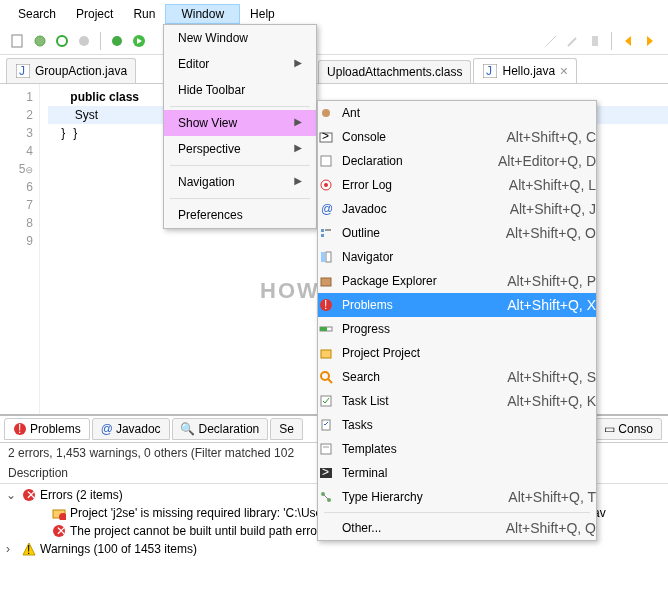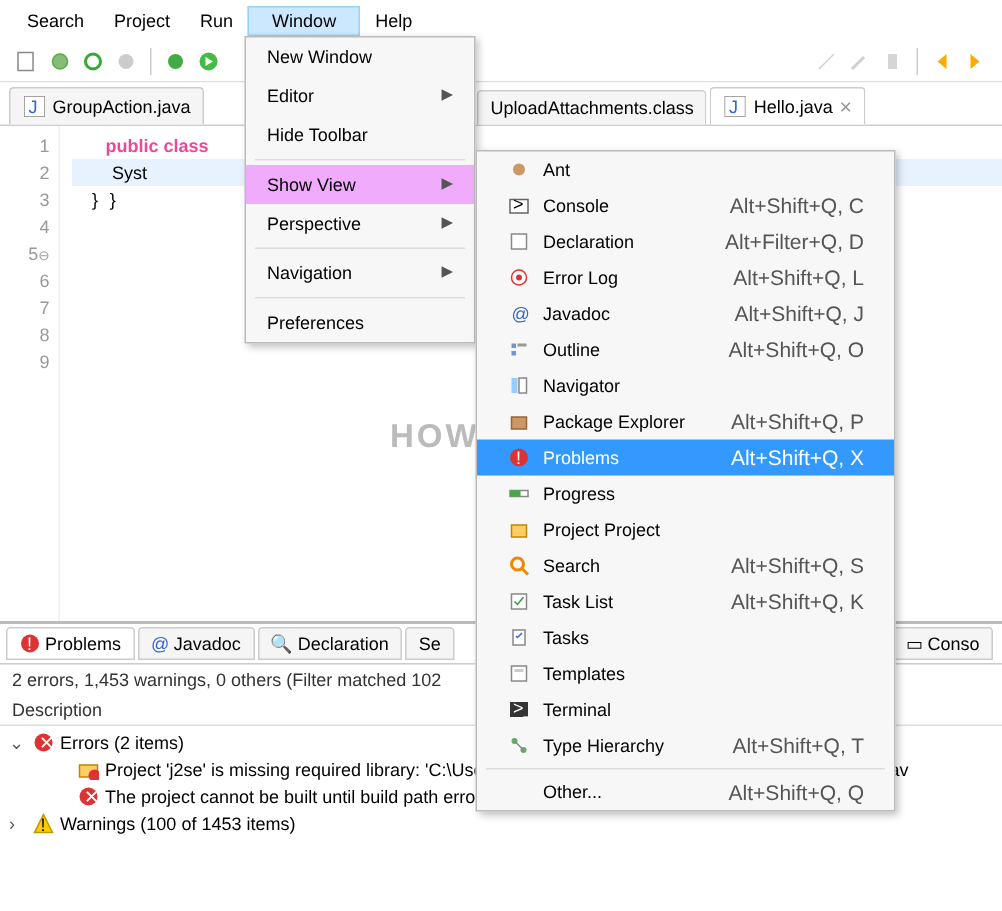--- a/index.html
+++ b/index.html
@@ -12,41 +12,41 @@
 .tool-sep { width:1px; height:18px; background:#ccc; margin:0 2px;}
 .tabs { display:flex; align-items:flex-end; gap:0; padding: 3px 6px 0 6px; background:#fff; border-bottom:1px solid #ccc; }
 .tab { display:flex; align-items:center; gap:4px; padding:4px 8px; border:1px solid #ccc; border-bottom:none; border-radius:3px 3px 0 0; background:#f5f5f5; margin-right:2px; }
 .tab.active { background:#fff; font-weight:normal; }
 .tab .close { color:#999; font-size:11px;}
 .editor { display:flex; height: 330px; }
 .gutter { width:46px; background:#fff; border-right:1px solid #eee; text-align:right; padding:4px 6px 0 0; color:#999;}
 .gutter .ln { height:18px; line-height:18px;}
 .code { padding:4px 0 0 8px; font-family: Consolas, monospace; font-size:13px; }
 .code .line { height:18px; line-height:18px; white-space:pre;}
-.kw { color:#ec4899; font-weight:bold;}
+.kw { color:#000000; font-weight:bold;}
 .hl-line { background:#e8f2fe; display:block; width: 620px;}
 .problems-panel { border-top:2px solid #bbb; }
 .ptabs { display:flex; align-items:center; gap:0; padding:2px 4px; border-bottom:1px solid #ccc;}
 .ptab { display:flex; align-items:center; gap:3px; padding:3px 8px; border:1px solid #ccc; background:#f5f5f5; border-radius:3px 3px 0 0; margin-right:2px;}
 .ptab.active { background:#fff;}
 .pstatus { padding:3px 8px; color:#333;}
 .ptable-hdr { padding:3px 8px; border-bottom:1px solid #ddd; color:#333;}
 .ptree { padding:2px 4px;}
 .prow { display:flex; align-items:center; gap:4px; padding:2px 2px; }
 .indent2 { padding-left: 48px;}
 .expander { width:12px; color:#555; }
 .err-icon { width:14px; height:14px; }
 .dropdown { position:absolute; background:#f7f7f7; border:1px solid #bbb; box-shadow:2px 2px 5px rgba(0,0,0,.25); }
 .win-menu { left:163px; top:24px; width:154px; }
 .mi { padding:6px 14px; cursor:default; display:flex; justify-content:space-between; align-items:flex-start;}
 .mi.highlight { background:#f0abfc;}
 .msep { height:1px; background:#ddd; margin:3px 6px;}
 .arrow { color:#555; font-size:10px;}
 .submenu { left:317px; top:100px; width:280px; }
-.smi { display:flex; align-items:center; gap:8px; padding:4px 20px; }
+.smi { display:flex; align-items:center; gap:8px; padding:4px 0; }
 .smi .lbl { flex:1;}
 .smi .sc { color:#555; font-size:14px;}
 .smi.highlight { background:#3399ff; color:#fff;}
 .smi.highlight .sc { color:#fff;}
 .sub-icon { width:16px; height:16px; display:inline-flex; align-items:center; justify-content:center;}
 .watermark { position:absolute; left:260px; top:278px; color:#bbb; font-size:22px; font-weight:bold; letter-spacing:2px; pointer-events:none;}
 </style>
 </head>
 <body>
 
@@ -297,21 +297,21 @@
         <span class="lbl">Console</span>
         <span class="sc">Alt+Shift+Q, C</span>
       </div>
       <div class="smi">
         <span class="sub-icon">
           <svg width="14" height="14">
             <rect x="2" y="2" width="10" height="10" fill="#fff" stroke="#888"></rect>
           </svg>
         </span>
         <span class="lbl">Declaration</span>
-        <span class="sc">Alt+Filter+Q, D</span>
+        <span class="sc">Alt+Editor+Q, D</span>
       </div>
       <div class="smi">
         <span class="sub-icon">
           <svg width="14" height="14">
             <circle cx="7" cy="7" r="5" fill="#fff" stroke="#d33"></circle>
             <circle cx="7" cy="7" r="2" fill="#d33"></circle>
           </svg>
         </span>
         <span class="lbl">Error Log</span>
         <span class="sc">Alt+Shift+Q, L</span>

